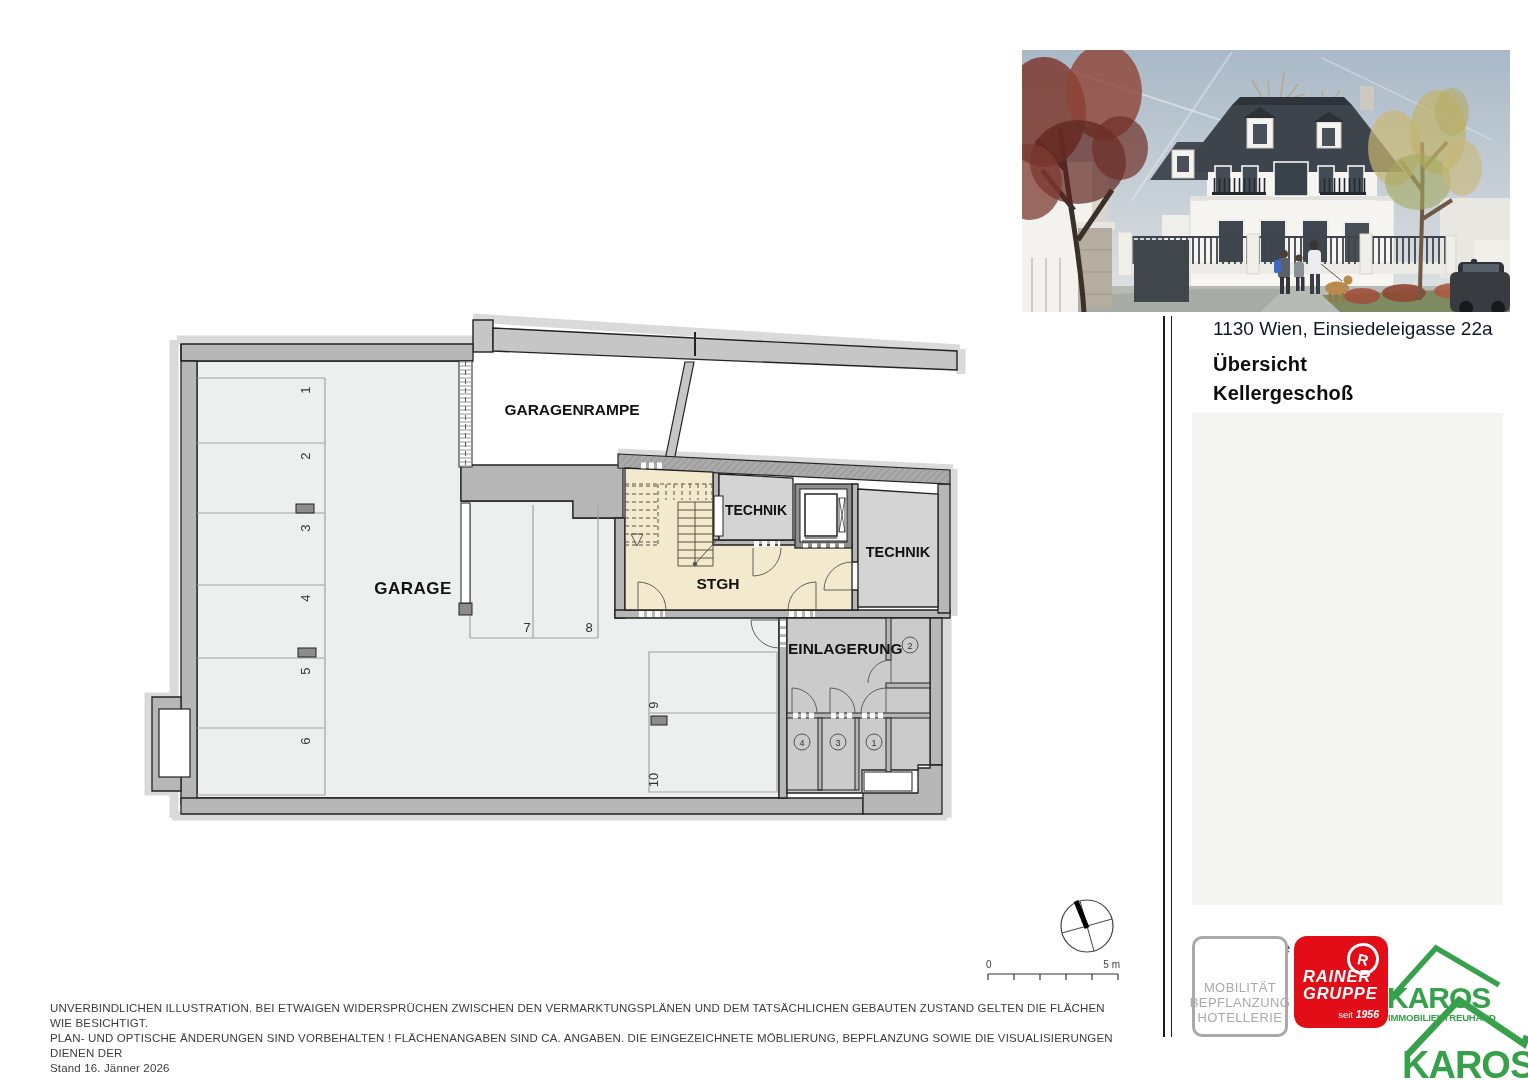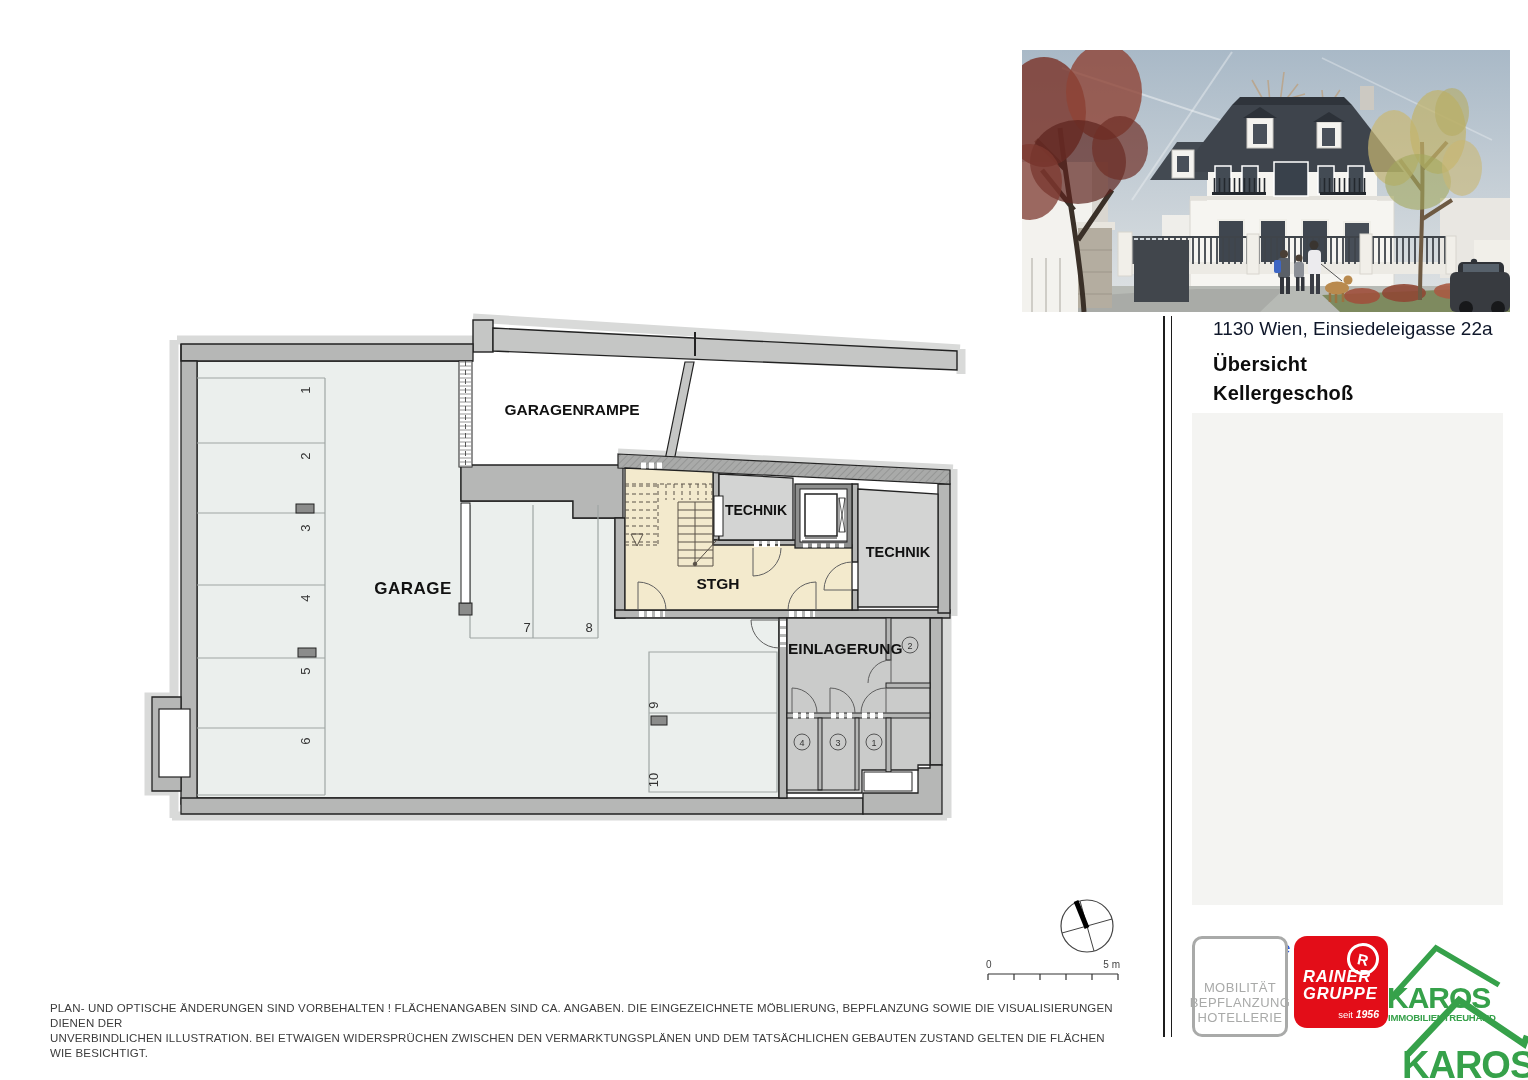--- a/index.html
+++ b/index.html
@@ -418,17 +418,18 @@
   </div>
 
   <div class="abs logo-karos2">
     <svg width="170" height="110" viewBox="0 0 170 110">
       <polyline points="10,62 61,8 126,52 129,44" fill="none" stroke="#36a14a" stroke-width="6.5"></polyline>
       <text x="4" y="86" font-size="38" font-weight="bold" fill="#36a14a" letter-spacing="-1">KAROS</text>
     </svg>
   </div>
 
   <div class="abs footer">
+    <div>UNVERBINDLICHEN ILLUSTRATION. BEI ETWAIGEN WIDERSPRÜCHEN ZWISCHEN DEN VERMARKTUNGSPLÄNEN UND DEM TATSÄCHLICHEN GEBAUTEN ZUSTAND GELTEN DIE FLÄCHEN WIE BESICHTIGT.</div>
     <div>PLAN- UND OPTISCHE ÄNDERUNGEN SIND VORBEHALTEN ! FLÄCHENANGABEN SIND CA. ANGABEN. DIE EINGEZEICHNETE MÖBLIERUNG, BEPFLANZUNG SOWIE DIE VISUALISIERUNGEN DIENEN DER</div>
-    <div>UNVERBINDLICHEN ILLUSTRATION. BEI ETWAIGEN WIDERSPRÜCHEN ZWISCHEN DEN VERMARKTUNGSPLÄNEN UND DEM TATSÄCHLICHEN GEBAUTEN ZUSTAND GELTEN DIE FLÄCHEN WIE BESICHTIGT.</div>
+    <div class="l3">Stand 16. Jänner 2026</div>
   </div>
 
 </div>
 
 </body></html>

